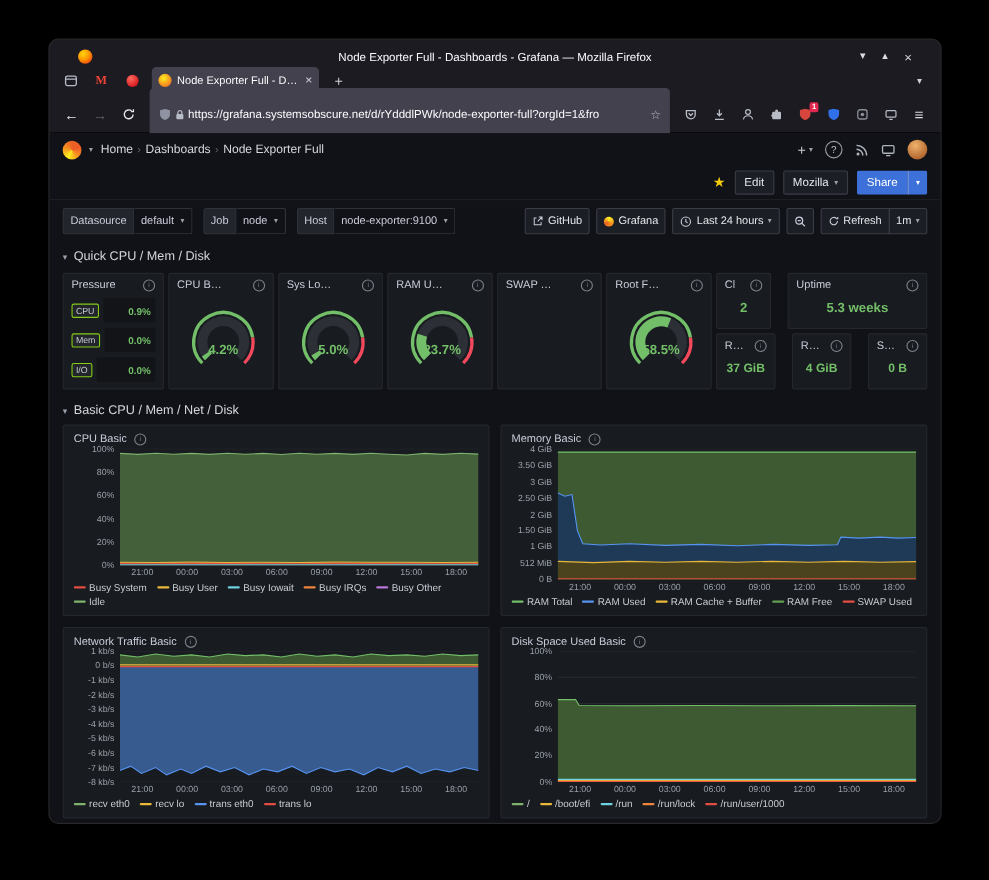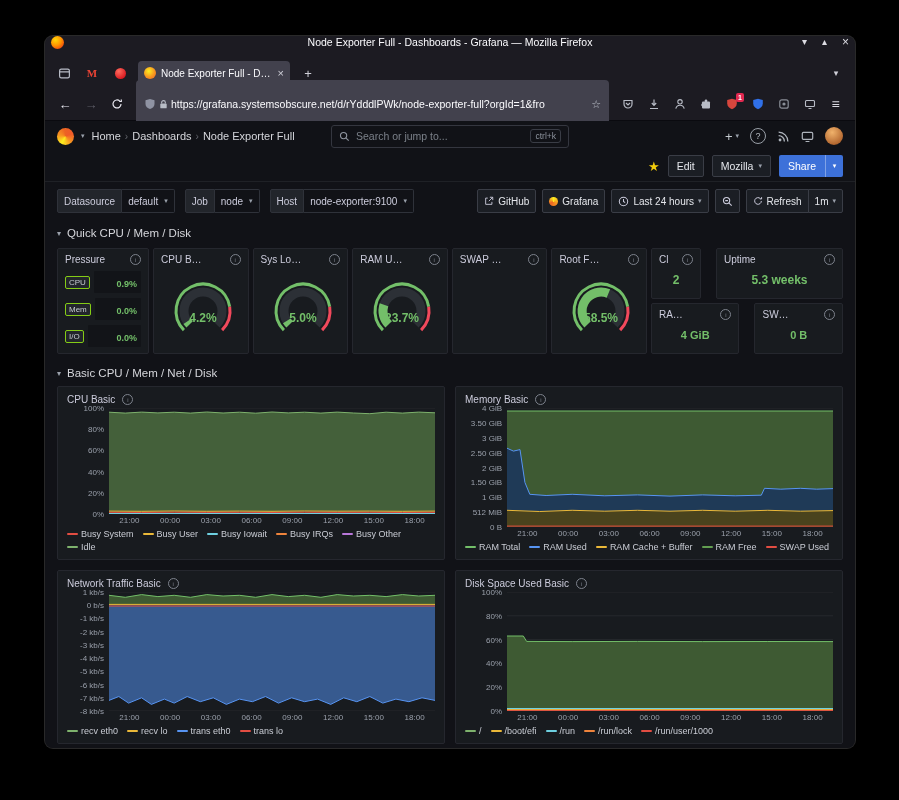--- a/index.html
+++ b/index.html
@@ -1,19 +1,19 @@
 <!DOCTYPE html>
 <html><head>
 <meta charset="utf-8">
 <style>
   html,body{margin:0;padding:0}
   body{width:899px;height:800px;background:#000;overflow:hidden;font-family:"Liberation Sans","DejaVu Sans",sans-serif;-webkit-font-smoothing:antialiased}
   .window{position:absolute;left:45px;top:36px;width:810px;height:712px;background:#1c1b22;border-radius:8px;box-shadow:0 0 0 1px rgba(255,255,255,.16),0 12px 40px rgba(0,0,0,.75);display:flex;flex-direction:column;overflow:hidden}
   
-  .titlebar{height:22px;display:flex;align-items:flex-start;position:relative;padding:0 6px;flex:0 0 auto}
+  .titlebar{height:22px;display:flex;align-items:flex-end;position:relative;padding:0 26px;flex:0 0 auto}
   .fx-logo{width:13px;height:13px;border-radius:50%;background:radial-gradient(circle at 35% 30%,#ffd60a,#ff9500 45%,#f1480e 80%,#a9007a);flex:0 0 auto}
   .wtitle{position:absolute;left:0;right:0;text-align:center;font-size:10.5px;color:#fbfbfe;pointer-events:none}
   .winbtns{margin-left:auto;display:flex;gap:15px;color:#dcdce3;z-index:1;align-items:center}
   .winbtns span{font-size:10px;line-height:1;cursor:default}
   .tabbar{height:30px;display:flex;align-items:center;gap:2px;padding:0 6px;flex:0 0 auto}
   .tbtn{width:26px;height:24px;display:flex;align-items:center;justify-content:center;color:#cfcfd8;font-size:13px;border-radius:4px}
   .gmail-m{color:#ea4335;font-weight:700;font-size:11px;font-family:"Liberation Serif","DejaVu Serif",serif}
   .red-dot{width:11px;height:11px;border-radius:50%;background:radial-gradient(circle at 35% 30%,#ff6b5e,#d71920 75%)}
   .tab{width:152px;height:24px;background:#42414d;border-radius:4px;display:flex;align-items:center;gap:5px;padding:0 6px;box-sizing:border-box;margin:0 3px}
   .tab-title{flex:1;font-size:10px;color:#fbfbfe;white-space:nowrap;overflow:hidden;text-overflow:ellipsis;min-width:0}
@@ -217,28 +217,20 @@
     <div class="g-topnav">
       <span class="g-logo"></span>
       <span class="tiny-caret">▾</span>
       <div class="breadcrumb">
           <span class="bc-item">Home</span>
           <span class="bc-sep">›</span>
           <span class="bc-item">Dashboards</span>
           <span class="bc-sep">›</span>
           <span class="bc-item">Node Exporter Full</span>
         </div>
-      <div class="g-search">
-        <svg width="11" height="11" viewBox="0 0 12 12">
-            <circle cx="5" cy="5" r="3.4" fill="none" stroke="#8e949e" stroke-width="1.2"></circle>
-            <path d="M7.7 7.7 L10.6 10.6" stroke="#8e949e" stroke-width="1.2"></path>
-          </svg>
-        <span class="g-search-ph">Search or jump to...</span>
-        <span class="kbd">ctrl+k</span>
-      </div>
       <span class="g-nav-right">
         <span class="plus-group">
             <span>+</span>
             <span class="tiny-caret">▾</span>
           </span>
         <span class="qcircle">?</span>
         <svg width="13" height="13" viewBox="0 0 12 12">
             <circle cx="2.8" cy="9.2" r="1.3" fill="#aeb4bc"></circle>
             <path d="M1.5 5.2 a5.3 5.3 0 0 1 5.3 5.3 M1.5 2 a8.5 8.5 0 0 1 8.5 8.5" fill="none" stroke="#aeb4bc" stroke-width="1.2"></path>
           </svg>
@@ -425,20 +417,27 @@
           </div>
           <div class="panel small">
             <div class="p-head">
                 <span class="p-title">Uptime</span>
                 <span class="info-icon"></span>
               </div>
             <div class="stat-val val-md">5.3 weeks</div>
           </div>
         </div>
         <div class="cluster-row">
+          <div class="panel small">
+            <div class="p-head">
+                <span class="p-title">Ro…</span>
+                <span class="info-icon"></span>
+              </div>
+            <div class="stat-val val-sm">37 GiB</div>
+          </div>
           <div class="panel small">
             <div class="p-head">
                 <span class="p-title">RA…</span>
                 <span class="info-icon"></span>
               </div>
             <div class="stat-val val-sm">4 GiB</div>
           </div>
           <div class="panel small">
             <div class="p-head">
                 <span class="p-title">SW…</span>

